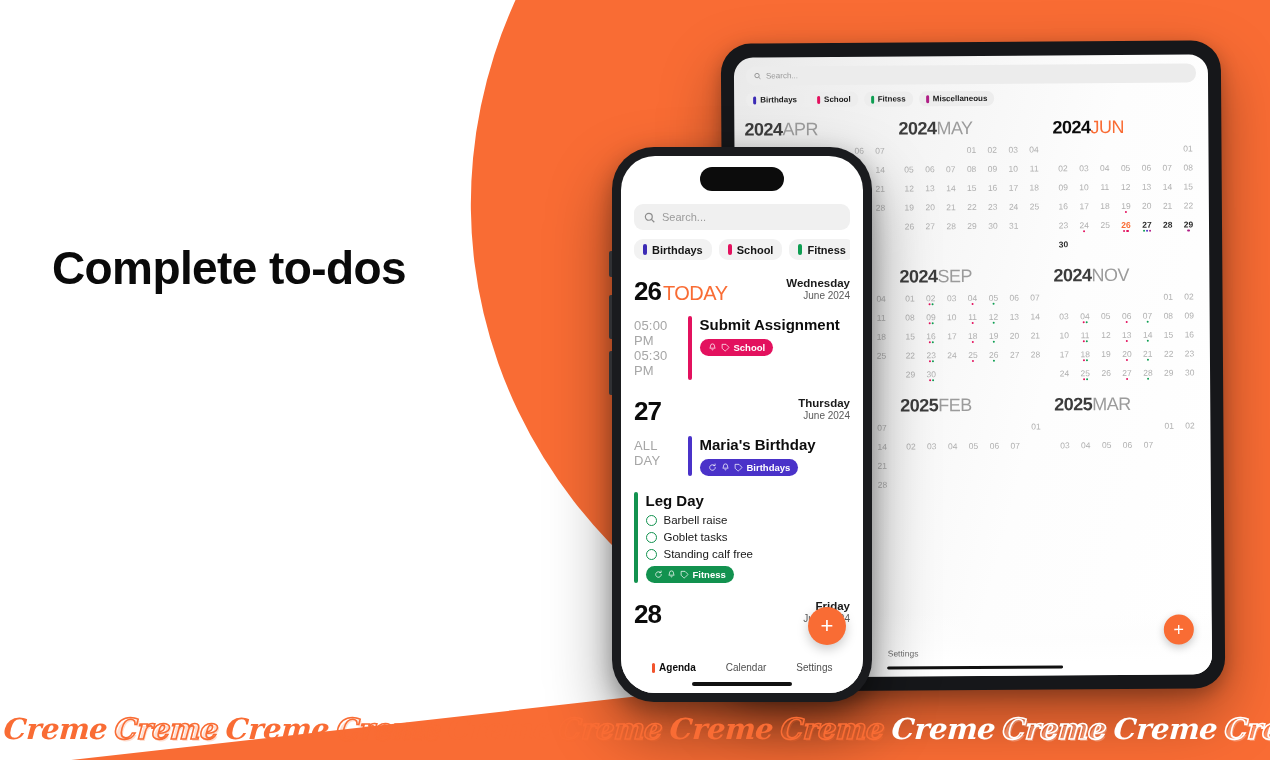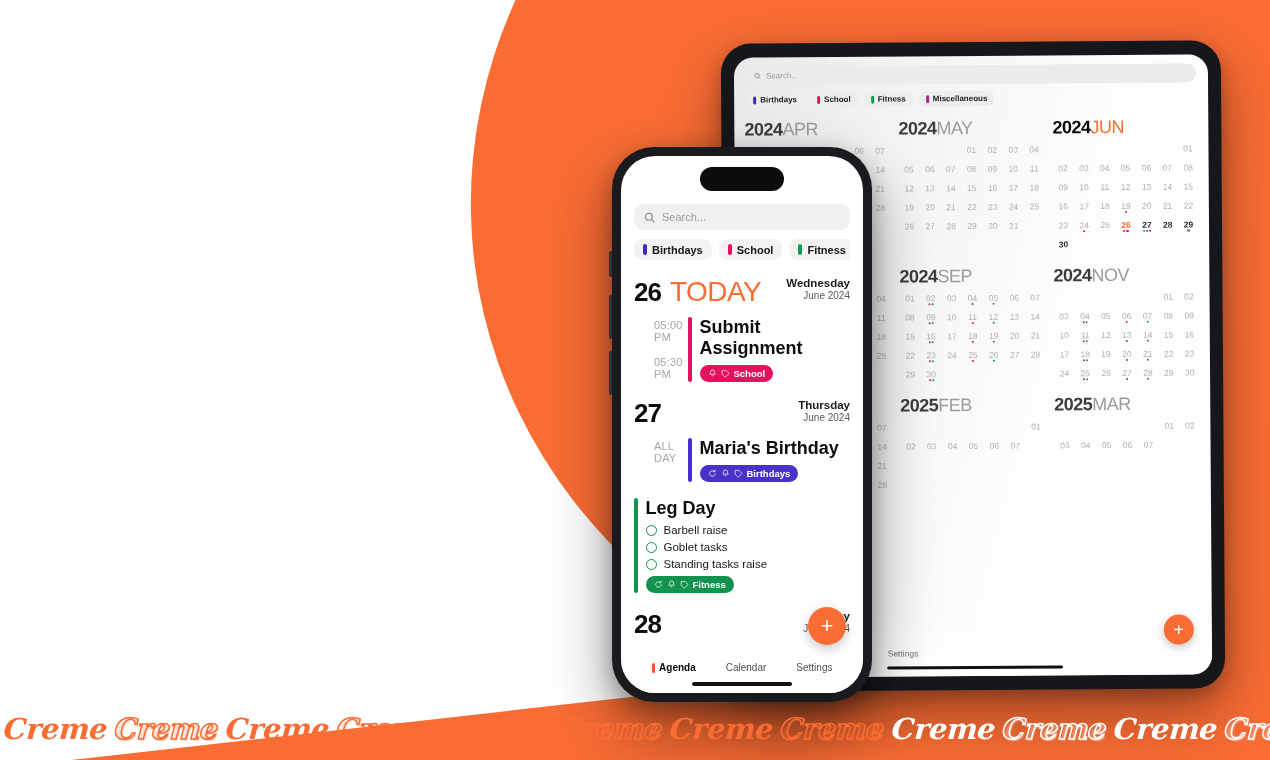--- a/index.html
+++ b/index.html
@@ -262,36 +262,36 @@
     flex: none;
   }
   .p-chip .chip-dot { width: 4px; height: 11px; border-radius: 2px; }
 
   .p-agenda { padding: 0 13px; margin-top: 16px; }
   .day-head {
     display: flex; justify-content: space-between; align-items: flex-start;
     margin-bottom: 9px;
   }
   .day-head .dnum { font-size: 26px; font-weight: 800; color: #0b0b0b; letter-spacing: -1px; }
-  .day-head .today-lbl { font-size: 28px; font-weight: 400; color: #f96c34; margin-left: 9px; letter-spacing: -0.5px; }
+  .day-head .today-lbl { font-size: 20px; font-weight: 400; color: #f96c34; margin-left: 2px; letter-spacing: -0.5px; }
   .day-head .left { display: flex; align-items: baseline; }
   .day-head .right { text-align: right; line-height: 1.25; }
   .day-head .wd { font-size: 11.5px; font-weight: 700; color: #1a1a1a; }
   .day-head .mo { font-size: 10px; color: #5a5a5a; }
 
   .ev-row { display: flex; gap: 8px; margin-bottom: 16px; }
   .ev-times {
     width: 46px; flex: none;
     display: flex; flex-direction: column; justify-content: space-between;
     padding-top: 2px; padding-bottom: 2px;
   }
-  .ev-times span { font-size: 11px; color: #a6a6a6; letter-spacing: 0.2px; margin-left: 20px; }
+  .ev-times span { font-size: 13px; color: #a6a6a6; letter-spacing: 0.2px; }
   .ev-bar { width: 3.5px; border-radius: 3px; flex: none; }
   .ev-body { flex: 1; min-width: 0; }
-  .ev-title { font-size: 18px; font-weight: 700; color: #0d0d0d; margin-bottom: 5px; }
+  .ev-title { font-size: 15px; font-weight: 700; color: #0d0d0d; margin-bottom: 5px; }
   .ev-badge {
     display: inline-flex; align-items: center;
     gap: 4px;
     height: 17px;
     border-radius: 9px;
     padding: 0 8px;
     color: #fff;
     font-size: 9.5px;
     font-weight: 600;
   }
@@ -379,20 +379,21 @@
 
 <div id="stage">
 
   <div class="blob-wrap">
     <div class="blob-top"></div>
     <div class="blob-bottom-fill"></div>
     <div class="blob-bottom"></div>
   </div>
 
   <div class="headline">
+    <div class="line">Complete to-dos</div>
   </div>
 
   <div class="tablet">
     <div class="tablet-screen screen-font">
 
       <div class="t-topbar">
         <div class="t-search">
           <svg width="7" height="7" viewBox="0 0 16 16">
             <circle cx="7" cy="7" r="5" fill="none" stroke="#8d8d8d" stroke-width="2"></circle>
             <line x1="11" y1="11" x2="15" y2="15" stroke="#8d8d8d" stroke-width="2"></line>
@@ -984,21 +985,21 @@
             <div class="ev-row">
               <div class="ev-bar" style="background: rgb(18, 146, 79);"></div>
               <div class="ev-body"><div class="ev-title">Leg Day</div><div class="todo">
                   <i class="circ" style="border-color: rgb(18, 146, 79);"></i>
                   <span>Barbell raise</span>
                 </div><div class="todo">
                   <i class="circ" style="border-color: rgb(18, 146, 79);"></i>
                   <span>Goblet tasks</span>
                 </div><div class="todo">
                   <i class="circ" style="border-color: rgb(18, 146, 79);"></i>
-                  <span>Standing tasks raise</span>
+                  <span>Standing calf free</span>
                 </div><div class="ev-badge" style="background: rgb(18, 146, 79);">
                   <span>
                     <svg width="9" height="9" viewBox="0 0 16 16">
                       <path d="M13 8a5 5 0 1 1-1.6-3.7" fill="none" stroke="#fff" stroke-width="1.3" stroke-linecap="round"></path>
                       <path d="M12.6 1.8v2.8H9.8" fill="none" stroke="#fff" stroke-width="1.3" stroke-linecap="round" stroke-linejoin="round"></path>
                     </svg>
                   </span>
                   <span>
                     <svg width="9" height="9" viewBox="0 0 16 16">
                       <path d="M8 1.6a3.6 3.6 0 0 0-3.6 3.6c0 3-1.2 4-1.2 4h9.6s-1.2-1-1.2-4A3.6 3.6 0 0 0 8 1.6z" fill="none" stroke="#fff" stroke-width="1.3" stroke-linejoin="round"></path>

